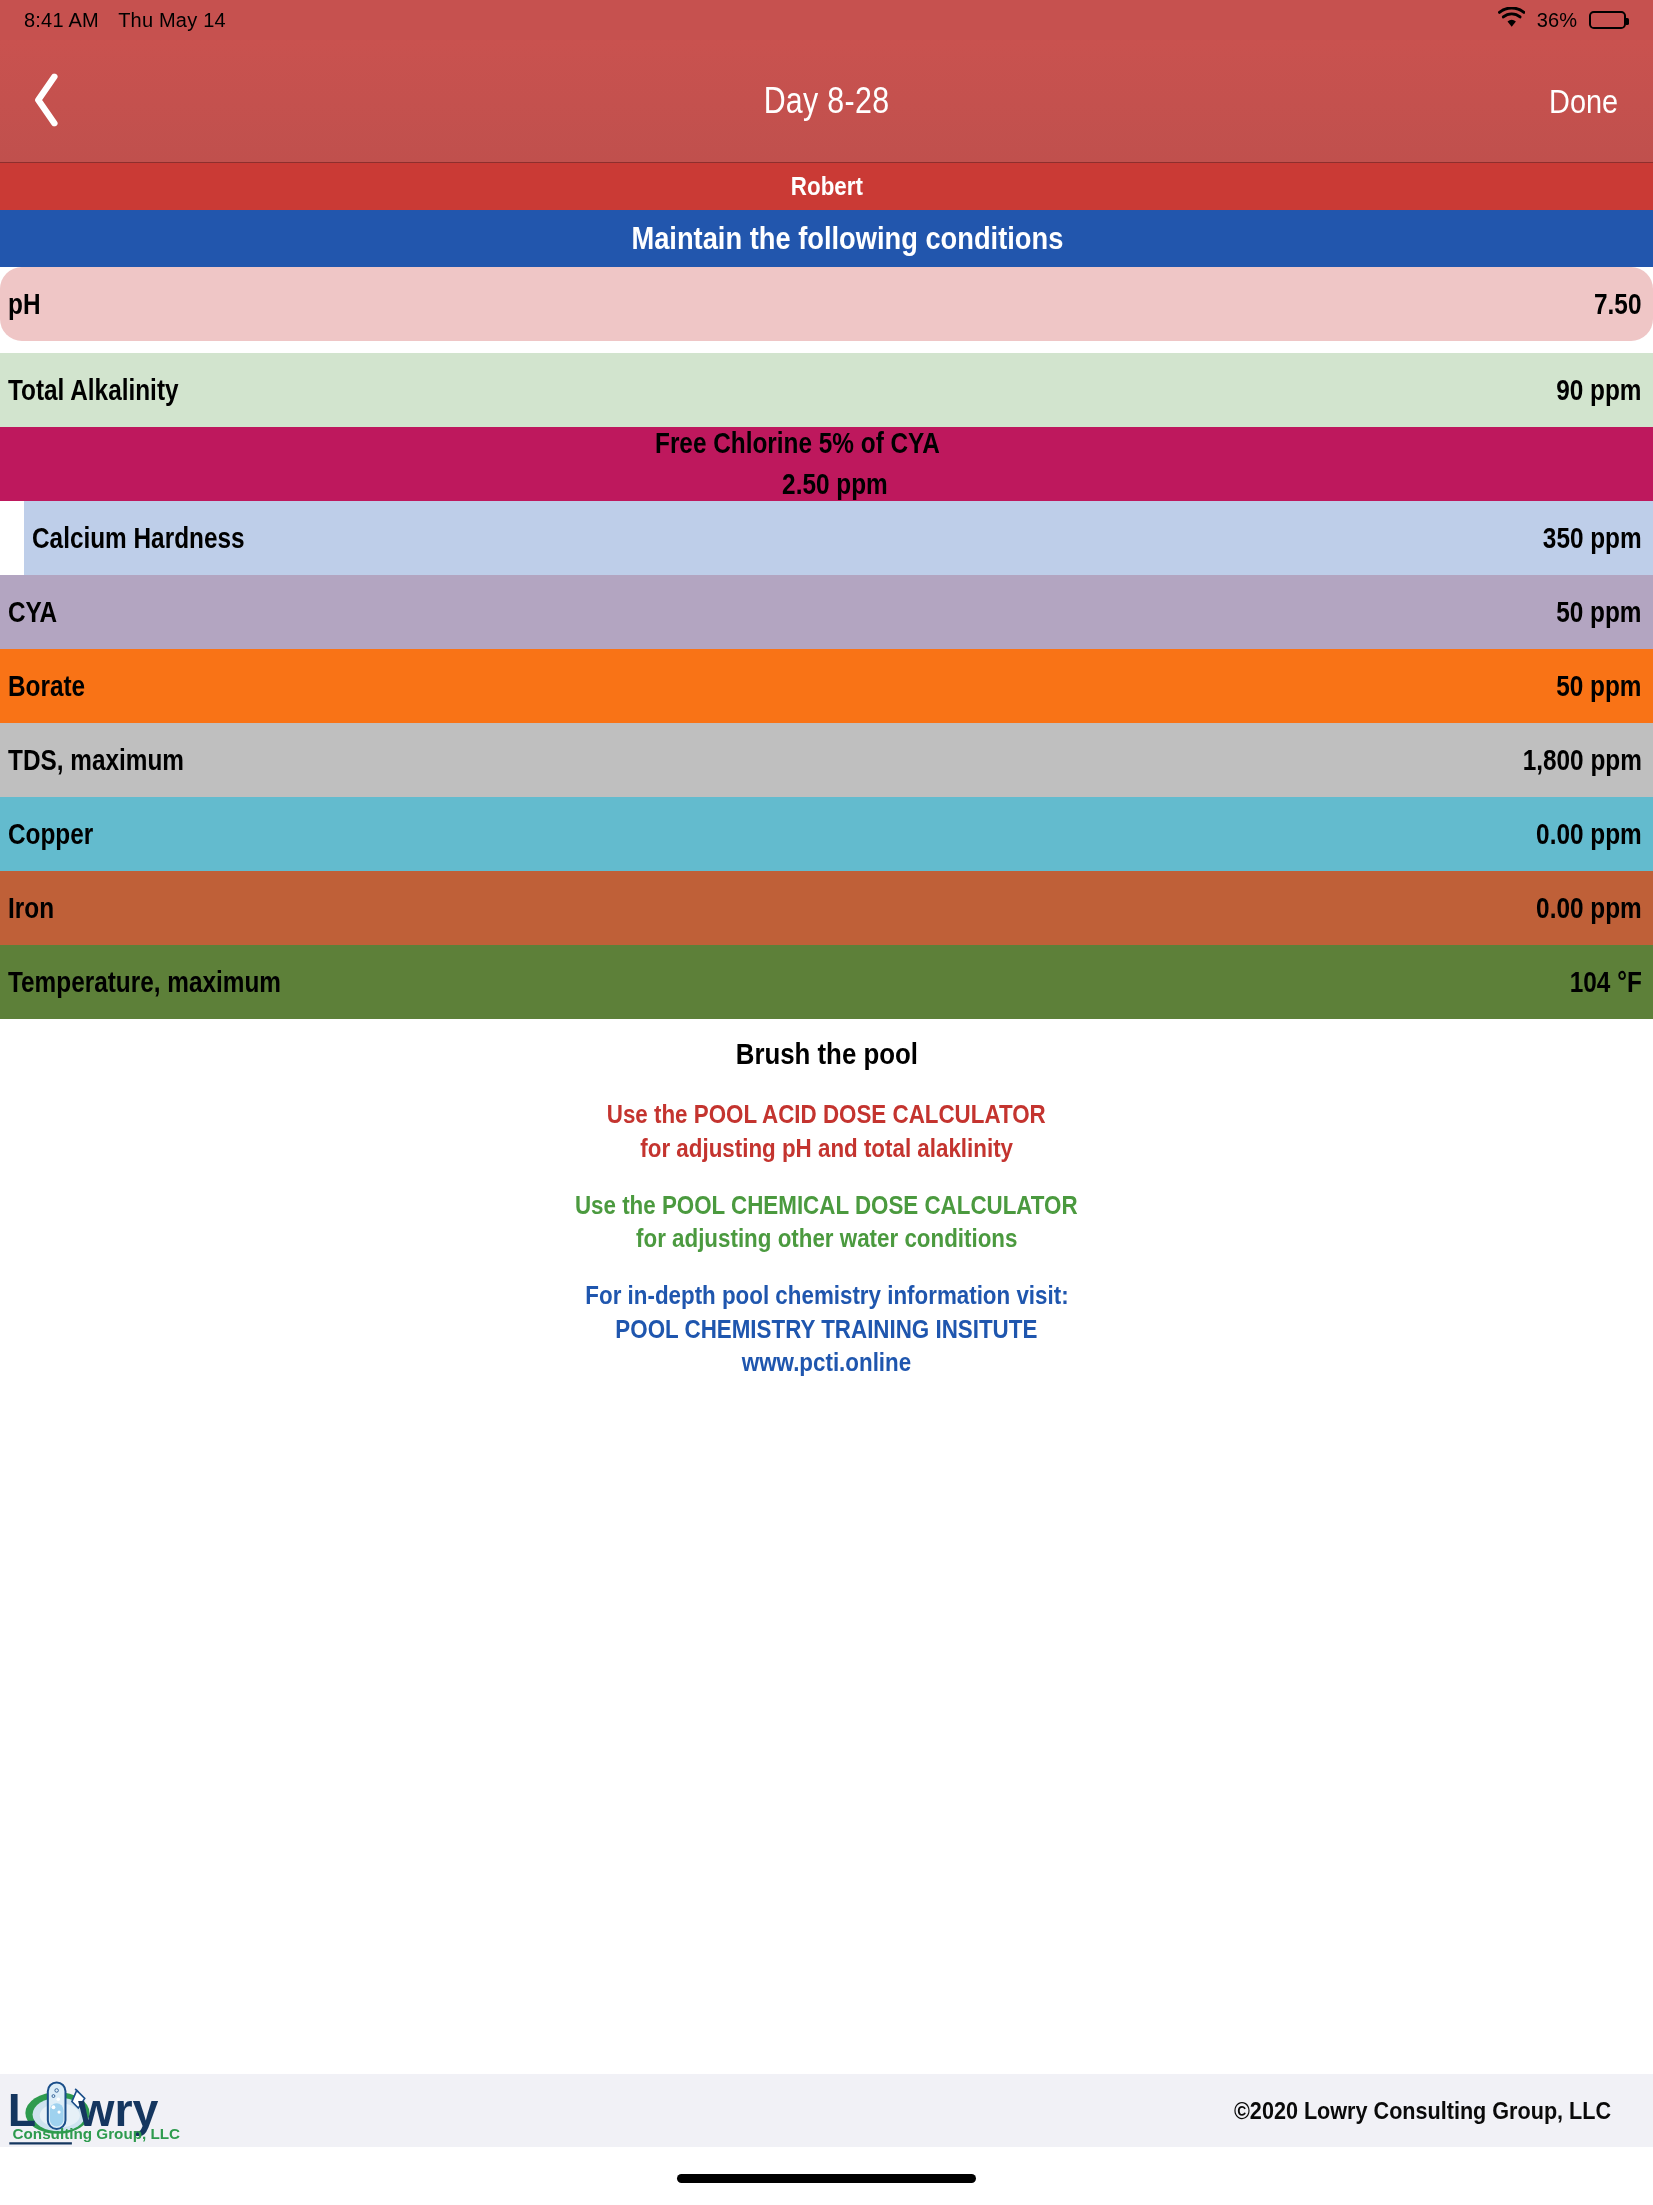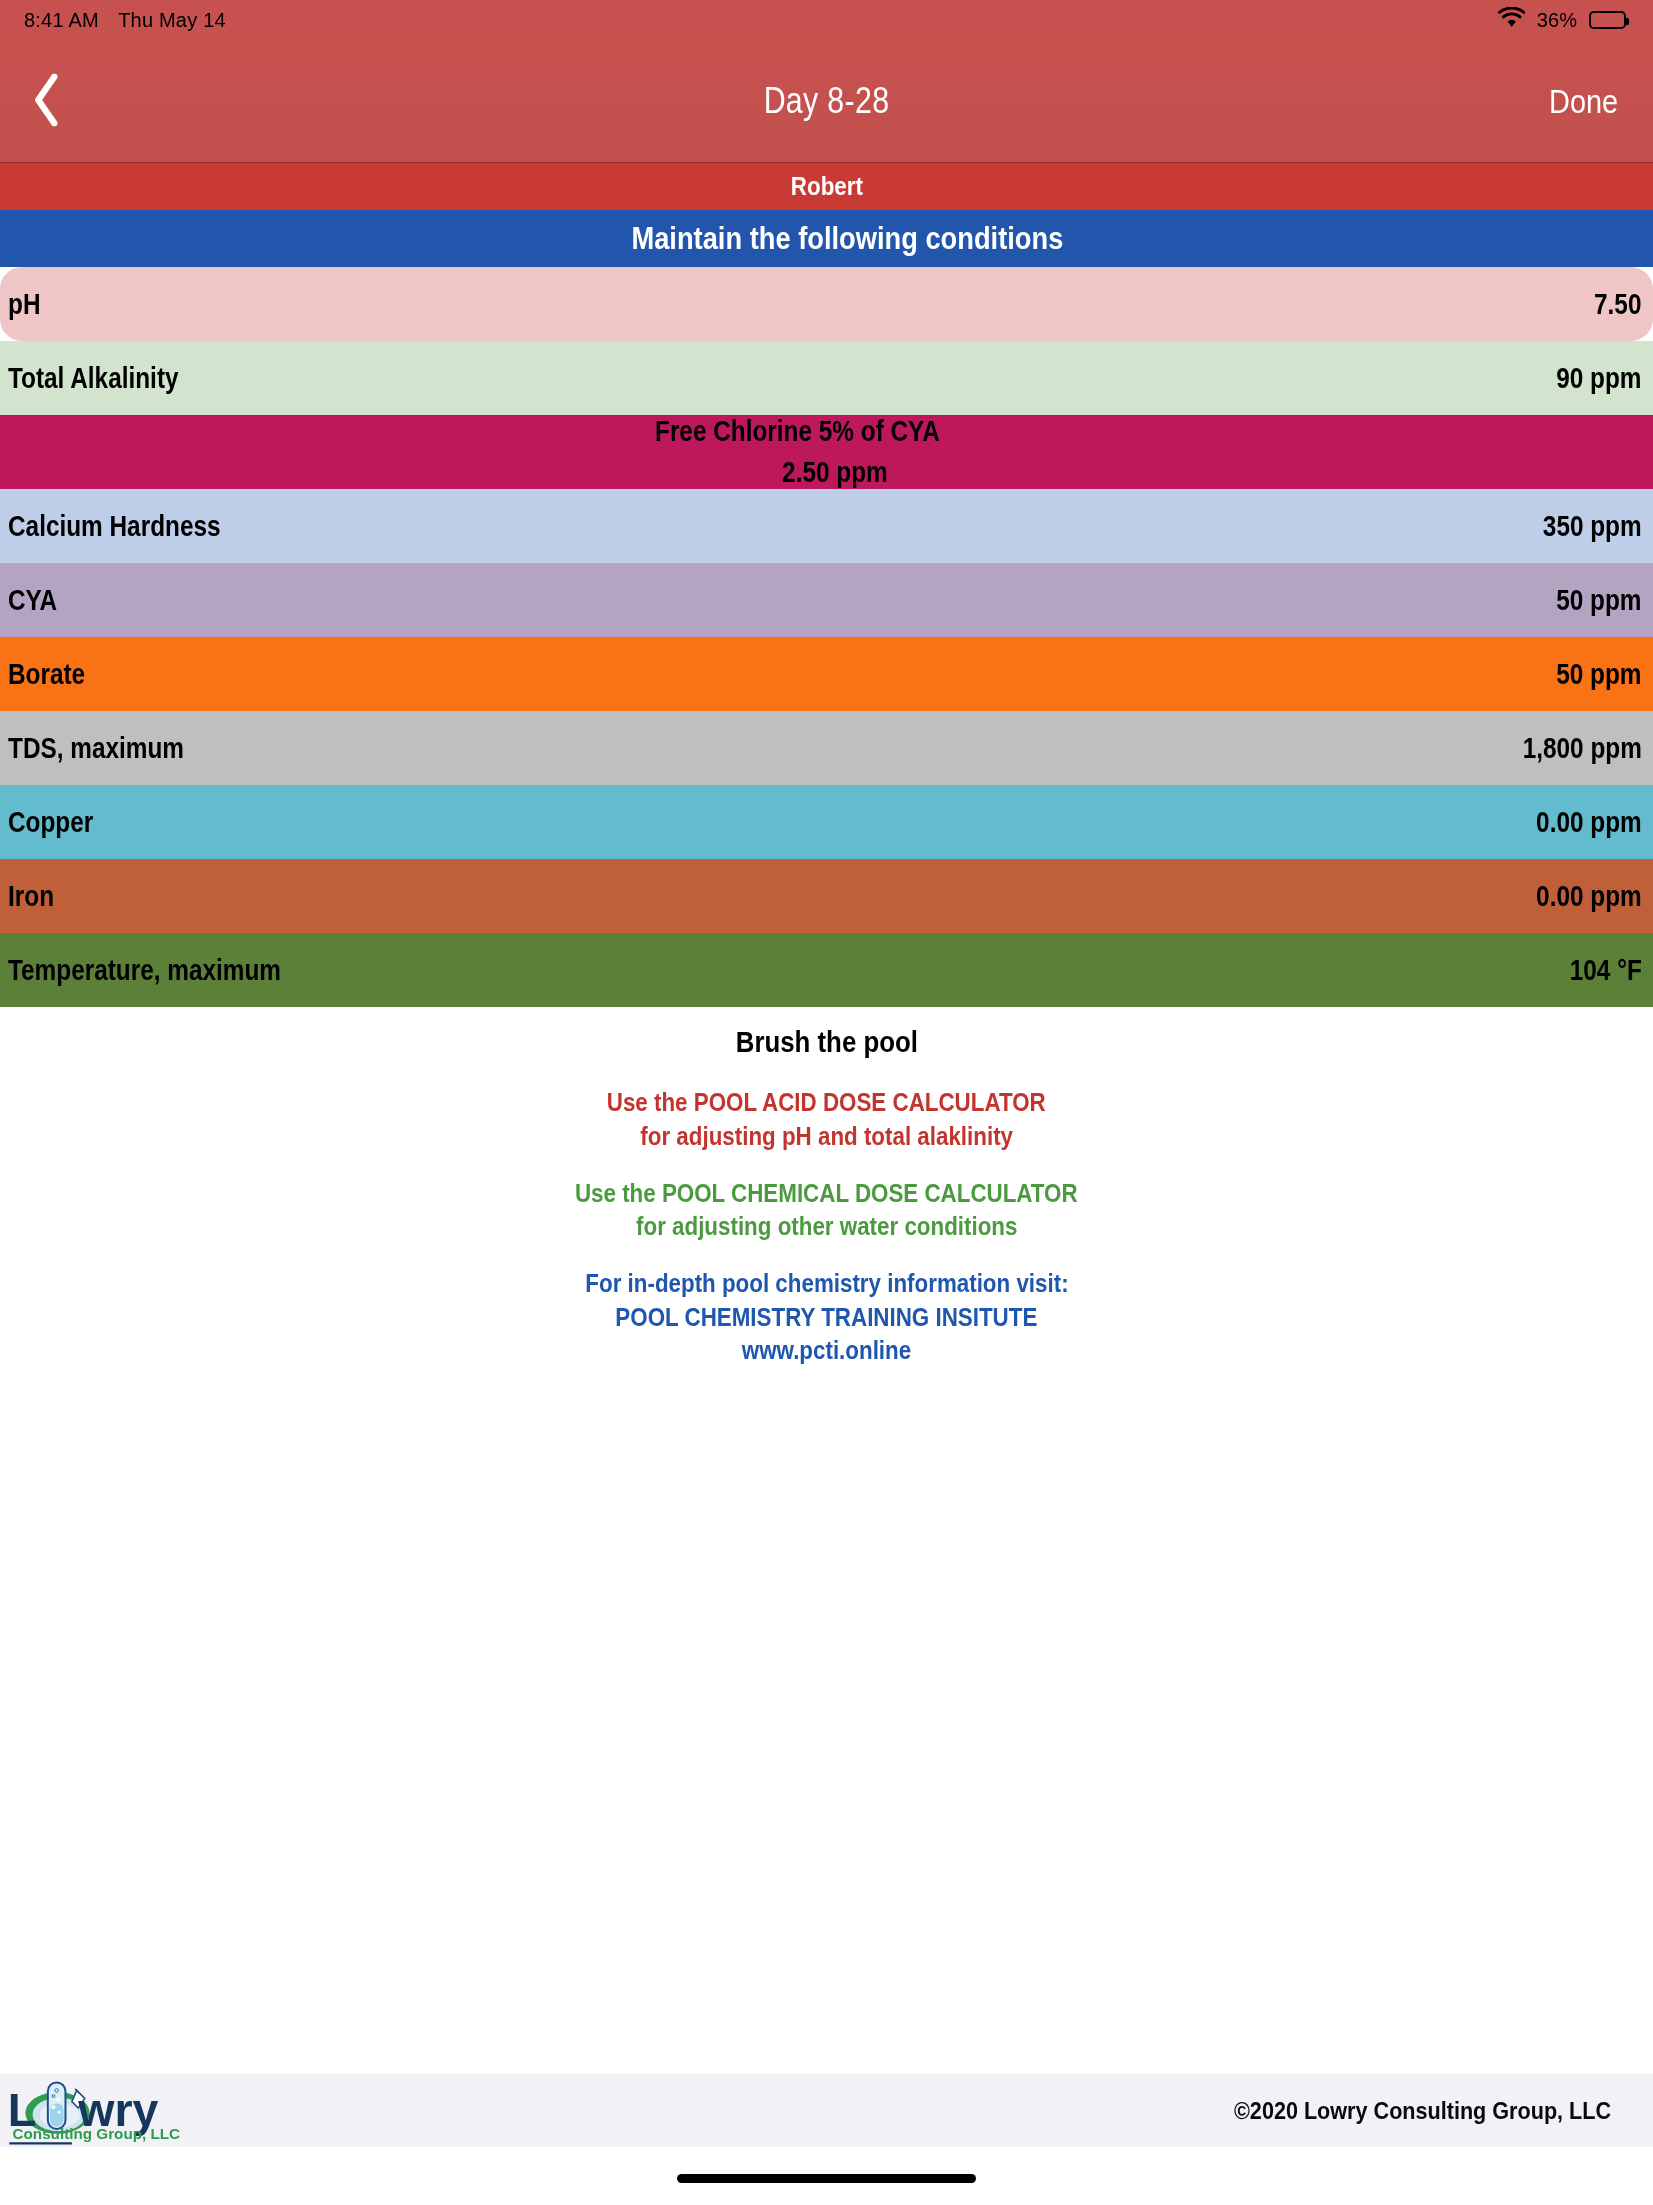--- a/index.html
+++ b/index.html
@@ -263,29 +263,29 @@
 
 <div class="section-header">
   <span>Maintain the following conditions</span>
 </div>
 
 <div class="rows" id="conditions-list">
     <div class="cond-row" style="background: rgb(239, 198, 198); border-radius: 22px;">
       <span class="cond-label">pH</span>
       <span class="cond-value">7.50</span>
     </div>
-    <div class="cond-row" style="background: rgb(210, 228, 206);">
+    <div class="cond-row" style="background: rgb(210, 228, 206); margin-top: 12px;">
       <span class="cond-label">Total Alkalinity</span>
       <span class="cond-value">90 ppm</span>
     </div>
     <div class="cond-row" style="background: #be185d; flex-direction: column;">
       <span class="cond-label">Free Chlorine 5% of CYA</span>
       <span class="cond-value">2.50 ppm</span>
     </div>
-    <div class="cond-row" style="background: rgb(190, 206, 233);">
+    <div class="cond-row" style="background: rgb(190, 206, 233); margin-left: 24px;">
       <span class="cond-label">Calcium Hardness</span>
       <span class="cond-value">350 ppm</span>
     </div>
     <div class="cond-row" style="background: rgb(179, 165, 193);">
       <span class="cond-label">CYA</span>
       <span class="cond-value">50 ppm</span>
     </div>
     <div class="cond-row" style="background: #f97316;">
       <span class="cond-label">Borate</span>
       <span class="cond-value">50 ppm</span>

